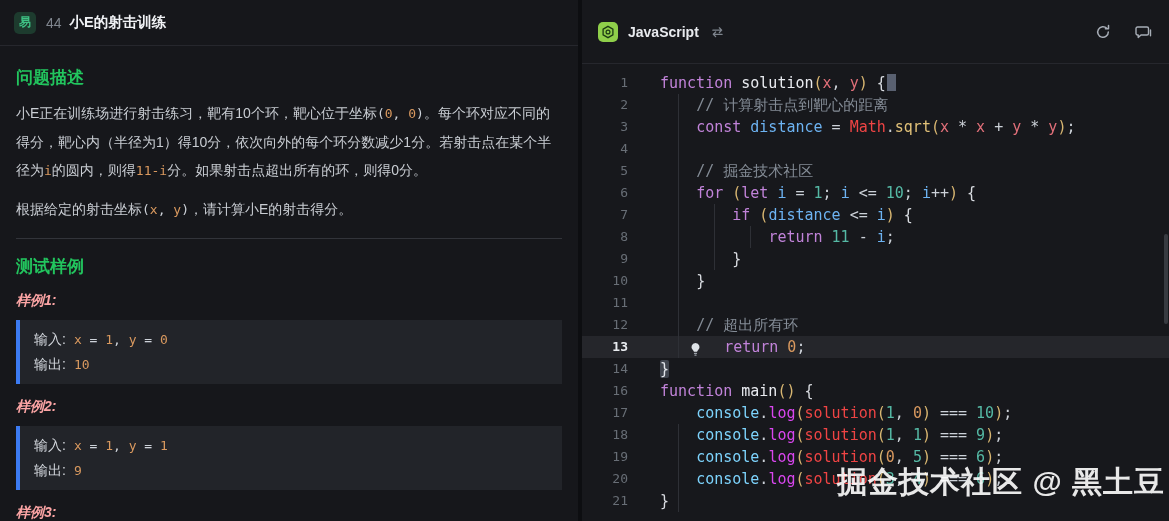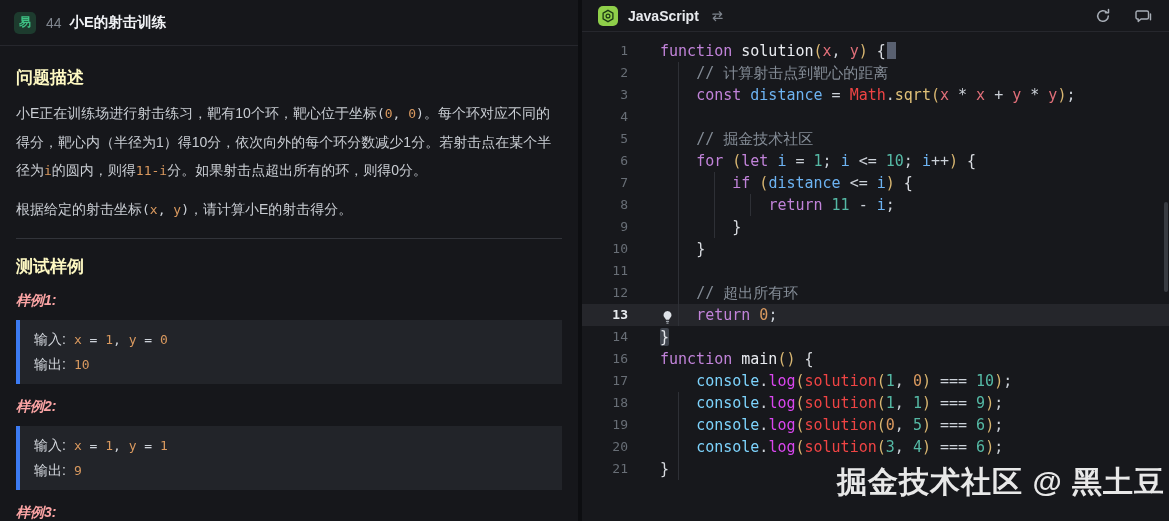--- a/index.html
+++ b/index.html
@@ -14,46 +14,46 @@
   .left-panel { width:582px; flex:none; border-right:4px solid #0d0e11; display:flex; flex-direction:column; background:#16171b; }
   .panel-header { height:46px; flex:none; display:flex; align-items:center; padding:0 14px; border-bottom:1px solid #26272d; }
   .diff-badge {
     width:22px; height:22px; border-radius:5px; background:#1d3b2e; color:#3fc184;
     font-size:12px; font-weight:600; display:flex; align-items:center; justify-content:center; flex:none;
   }
   .prob-number { color:#80868f; font-size:14px; margin:0 8px 0 10px; }
   .prob-title { color:#f0f2f5; font-size:14.5px; font-weight:700; }
 
   .prob-body { padding:0 16px; overflow:hidden; font-size:14px; color:#c9cdd3; }
-  .prob-body h2 { font-size:17px; font-weight:700; color:#fef9c3; margin-top:20px; }
+  .prob-body h2 { font-size:17px; font-weight:700; color:#22c55e; margin-top:20px; }
   .prob-body h2.samples-heading { margin-top:16px; }
   .prob-body p { margin-top:10px; line-height:28px; }
   .section-divider { border:none; border-top:1px solid #32343a; margin-top:14px; }
   .sample-label { margin-top:14px; font-style:italic; font-weight:700; font-size:14px; color:#fca5a5; }
   .sample-block {
     margin-top:10px; background:#222429; border-left:4px solid #3c7bf2;
     padding:7px 14px; line-height:25px; font-size:14px;
   }
   .io-label { color:#d4d8de; margin-right:8px; }
   .seg-cd  { font-family:"DejaVu Sans Mono","Liberation Mono",monospace; color:#d9995f; font-size:13px; }
   .seg-cdw { font-family:"DejaVu Sans Mono","Liberation Mono",monospace; color:#ced3da; font-size:13px; }
 
   
   .right-panel { flex:1; display:flex; flex-direction:column; background:#17181c; position:relative; }
-  .editor-header { height:32px; flex:none; display:flex; align-items:center; padding:0 14px 0 16px; border-bottom:1px solid #26272d; }
+  .editor-header { height:64px; flex:none; display:flex; align-items:center; padding:0 14px 0 16px; border-bottom:1px solid #26272d; }
   .lang-icon { width:20px; height:20px; border-radius:5px; background:#8fcf4a; display:flex; align-items:center; justify-content:center; flex:none; }
   .lang-label { color:#e8eaee; font-size:14px; font-weight:700; margin-left:10px; }
   .swap-icon { margin-left:12px; display:flex; align-items:center; cursor:pointer; }
   .header-spacer { flex:1; }
   .hdr-btn { display:flex; align-items:center; justify-content:center; width:24px; height:24px; margin-left:16px; cursor:pointer; }
 
   .editor-body { position:relative; flex:1; padding-top:8px; overflow:hidden;
     font-family:"DejaVu Sans Mono","Liberation Mono",monospace; font-size:15px; }
   .code-row { display:flex; height:22px; line-height:22px; white-space:pre; }
-  .code-row.active { background:#25262b; }
+  .code-row.active { background:#25262b;gap:28px; }
   .ln { width:46px; flex:none; text-align:right; color:#686e76; font-size:13px; }
   .code-row.active .ln { color:#e8ebef; font-weight:700; }
   .code-line { margin-left:32px; flex:1; position:relative; }
 
   .tk-kw{color:#c183d9} .tk-fn{color:#e9ebf0} .tk-vr{color:#6db3f2}
   .tk-pr{color:#e06f79} .tk-cl{color:#ef4444} .tk-mg{color:#e2c279}
   .tk-mp{color:#d946ef} .tk-nm{color:#55b9a5} .tk-zr{color:#d9995f}
   .tk-cm{color:#848c96} .tk-br{color:#d8b671} .tk-bc{color:#d9dce1}
   .tk-tx{color:#ccd1d8} .tk-cs{color:#7dd3fc}
   .tk-mt{color:#e2e5ea; background:#40454e; border-radius:2px;}

